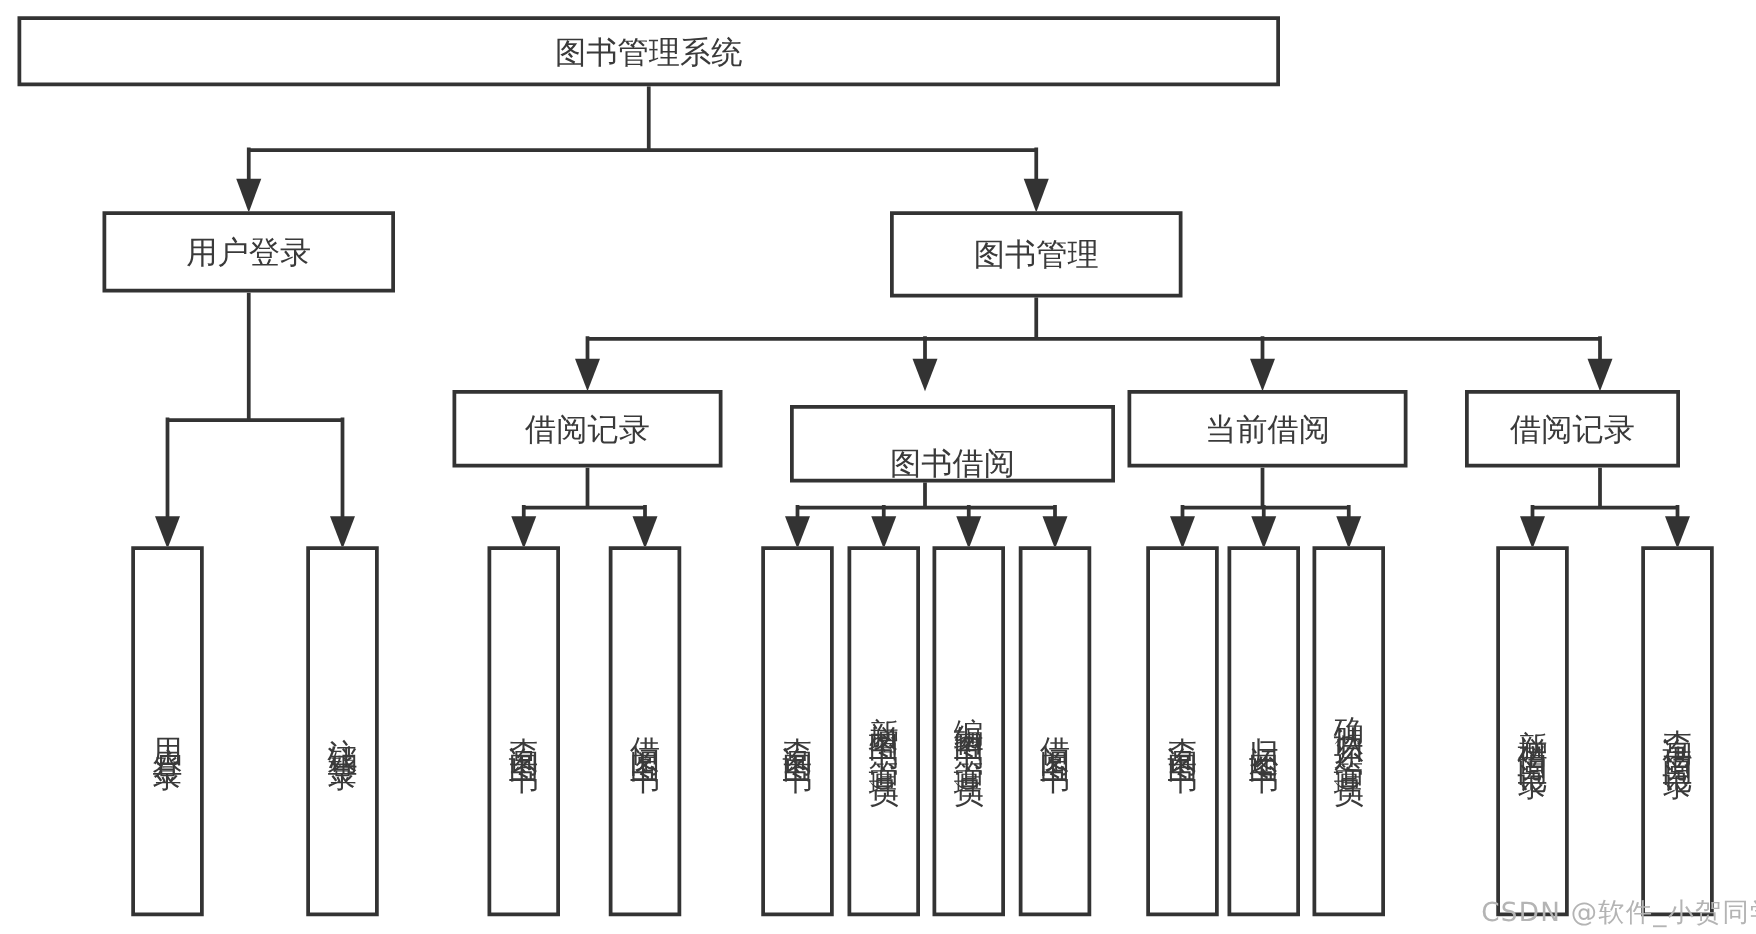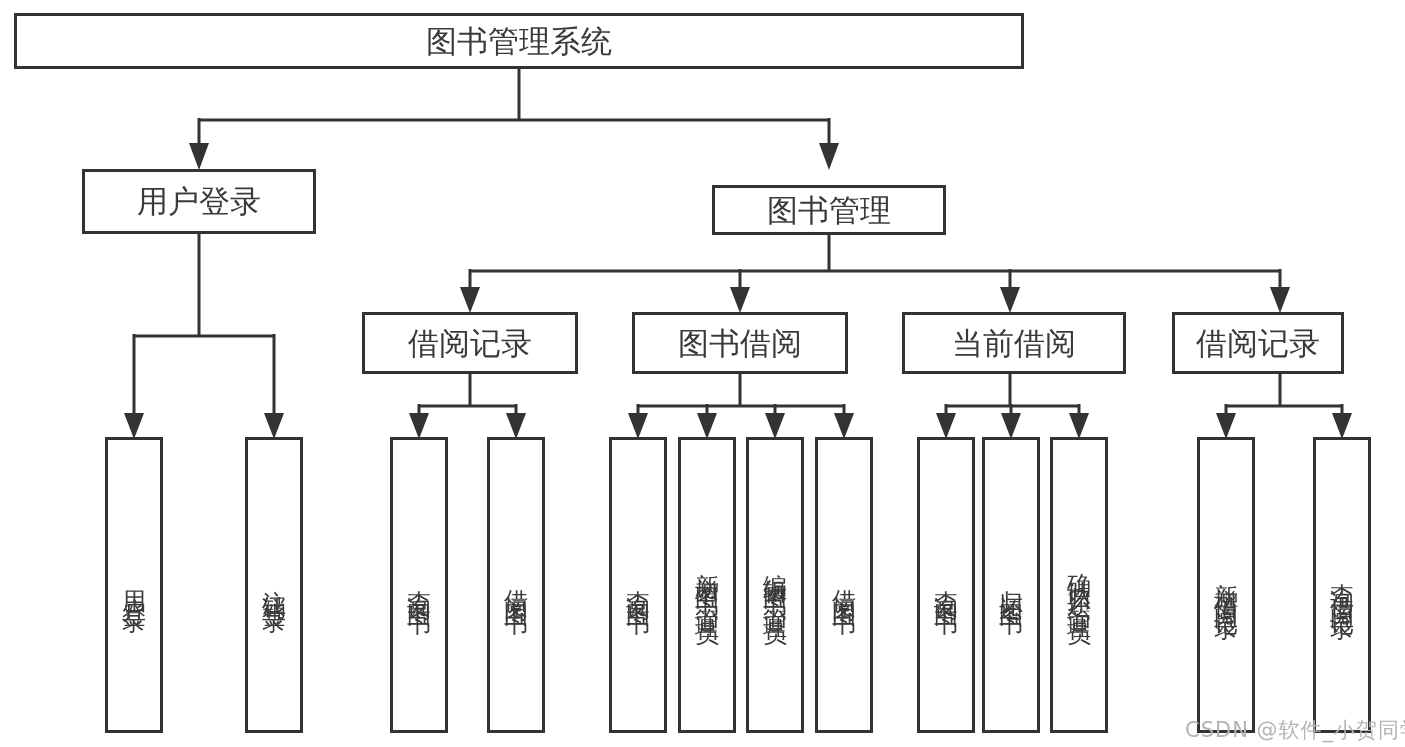--- a/index.html
+++ b/index.html
@@ -25,42 +25,42 @@
   }
   .node {
     position: absolute;
     box-sizing: border-box;
     background: #ffffff;
     border: 3px solid #333333;
     display: flex;
     align-items: center;
     justify-content: center;
     color: #3a3a3a;
-    font-size: 31px;
+    font-size: 25px;
     line-height: 1;
     white-space: nowrap;
     z-index: 2;
   }
   .node.leaf {
     font-size: 24px;
   }
   .node.leaf .vtext {
     writing-mode: vertical-rl;
     text-orientation: mixed;
     letter-spacing: 7px;
     line-height: 1;
   }
   
   .n-root   { left: 14px;  top: 13px;  width: 1010px; height: 56px; }
   
   .n-l1-0   { left: 82px;  top: 169px; width: 234px;  height: 65px; }
-  .n-l1-1   { left: 712px; top: 169px; width: 234px;  height: 50px; margin-top: 16px; }
+  .n-l1-1   { left: 712px; top: 169px; width: 234px;  height: 69px; }
   
   .n-l2-0   { left: 362px;  top: 312px; width: 216px; height: 62px; }
-  .n-l2-1   { left: 632px;  top: 312px; width: 216px; height: 62px; }
+  .n-l2-1   { left: 632px;  top: 324px; width: 260px; height: 62px; align-items: flex-end; }
   .n-l2-2   { left: 902px;  top: 312px; width: 224px; height: 62px; }
   .n-l2-3   { left: 1172px; top: 312px; width: 172px; height: 62px; }
   
   .leaf { top: 437px; width: 58px; height: 296px; }
   .n-g1-0 { left: 105px; }
   .n-g1-1 { left: 245px; }
   .n-g2-0 { left: 390px; }
   .n-g2-1 { left: 487px; }
   .n-g3-0 { left: 609px; }
   .n-g3-1 { left: 678px; }

